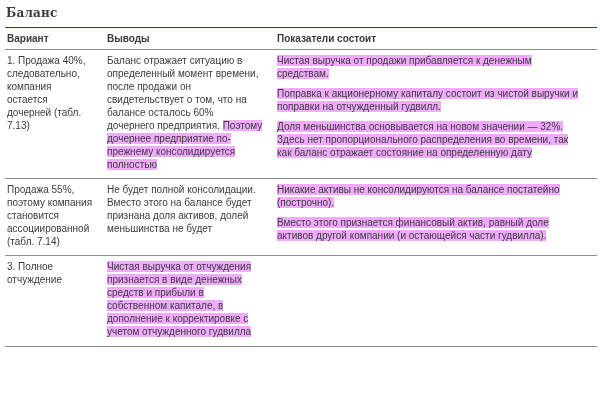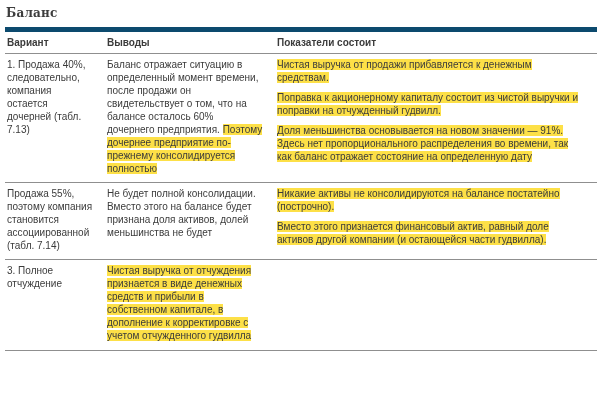--- a/index.html
+++ b/index.html
@@ -13,39 +13,39 @@
   }
   .page { padding: 4px 4px 0 5px; }
   .title {
     font-family: "DejaVu Serif", "Liberation Serif", serif;
     font-size: 12px;
     font-weight: bold;
     color: #3d3d3d;
     margin: 2px 0 7px 1px;
     letter-spacing: 0.2px;
   }
-  .tbl { border-top: 5px solid #0c4a6e; width: 592px; }
+  .tbl { border-top: 1px solid #0c4a6e; width: 592px; }
   .row {
     display: grid;
     grid-template-columns: 100px 170px 1fr;
     border-bottom: 1px solid #8f8f8f;
   }
   .row.header { border-bottom: 1px solid #8f8f8f; }
   .cell {
     padding: 4px 12px 7px 2px;
     font-size: 10px;
     line-height: 13px;
   }
   .header .cell {
     font-weight: bold;
     padding: 4px 0 4px 2px;
   }
   .ind { margin: 0 0 7px 0; }
   .ind:last-child { margin-bottom: 1px; }
-  .hl { background: #fde047; }
+  .hl { background: #f0abfc; }
   p { margin: 0; }
 </style>
 </head>
 <body>
 
 <div class="page">
 
   <div class="title">Баланс</div>
 
   <div class="tbl">
@@ -59,21 +59,21 @@
     <div class="row">
       <div class="cell">
         <p>1. Продажа 40%, следовательно, компания остается дочерней (табл. 7.13)</p>
       </div>
       <div class="cell">
         <p><span>Баланс отражает ситуацию в определенный момент времени, после продажи он свидетельствует о том, что на балансе осталось 60% дочернего предприятия. </span><span class="hl">Поэтому дочернее предприятие по-прежнему консолидируется полностью</span></p>
       </div>
       <div class="cell">
         <p class="ind"><span class="hl">Чистая выручка от продажи прибавляется к денежным средствам.</span></p>
         <p class="ind"><span class="hl">Поправка к акционерному капиталу состоит из чистой выручки и поправки на отчужденный гудвилл.</span></p>
-        <p class="ind"><span class="hl">Доля меньшинства основывается на новом значении — 91%. Здесь нет пропорционального распределения во времени, так как баланс отражает состояние на определенную дату</span></p>
+        <p class="ind"><span class="hl">Доля меньшинства основывается на новом значении — 32%. Здесь нет пропорционального распределения во времени, так как баланс отражает состояние на определенную дату</span></p>
       </div>
     </div>
 
     <div class="row">
       <div class="cell">
         <p>Продажа 55%, поэтому компания становится ассоциированной (табл. 7.14)</p>
       </div>
       <div class="cell">
         <p><span>Не будет полной консолидации. Вместо этого на балансе будет признана доля активов, долей меньшинства не будет</span></p>
       </div>

